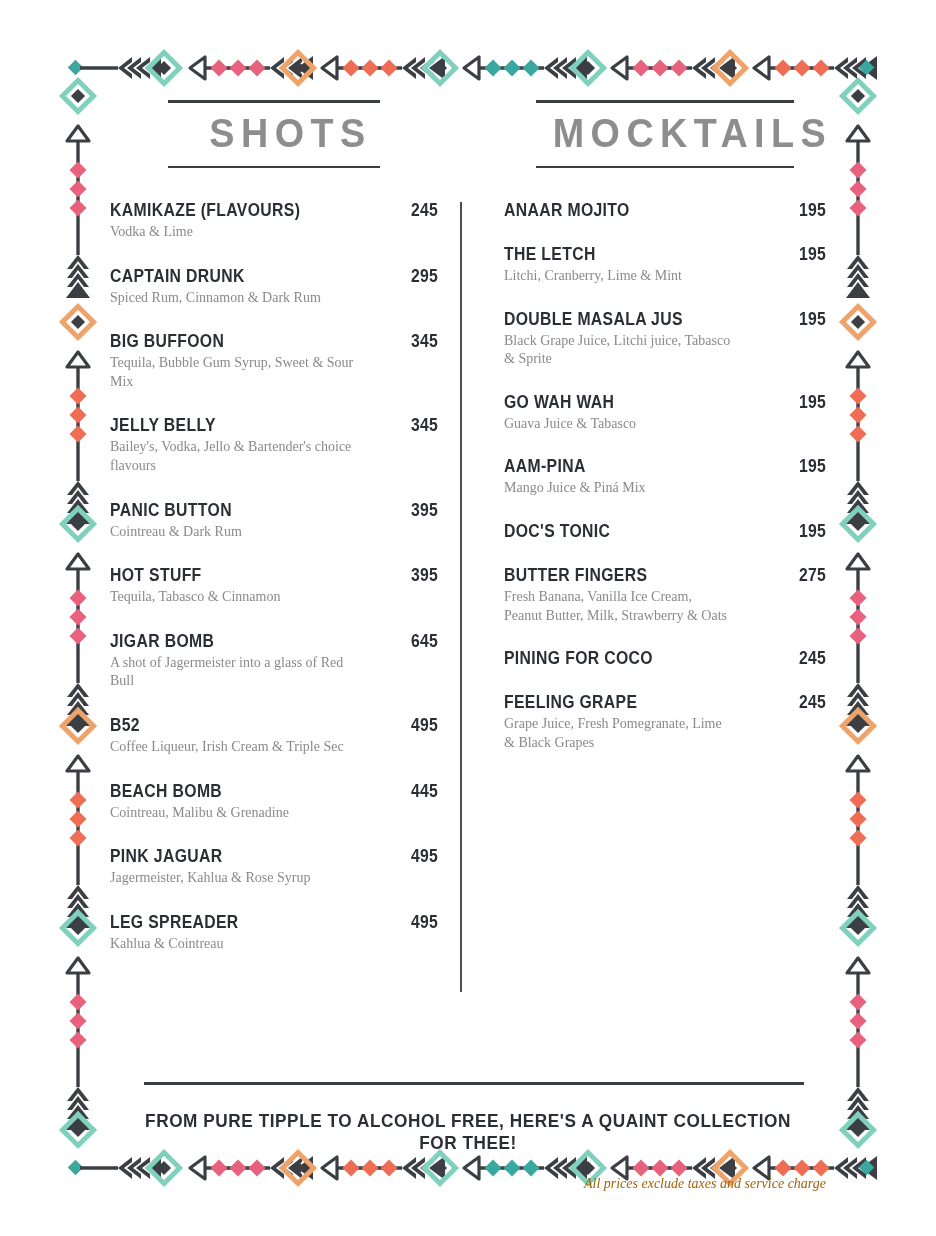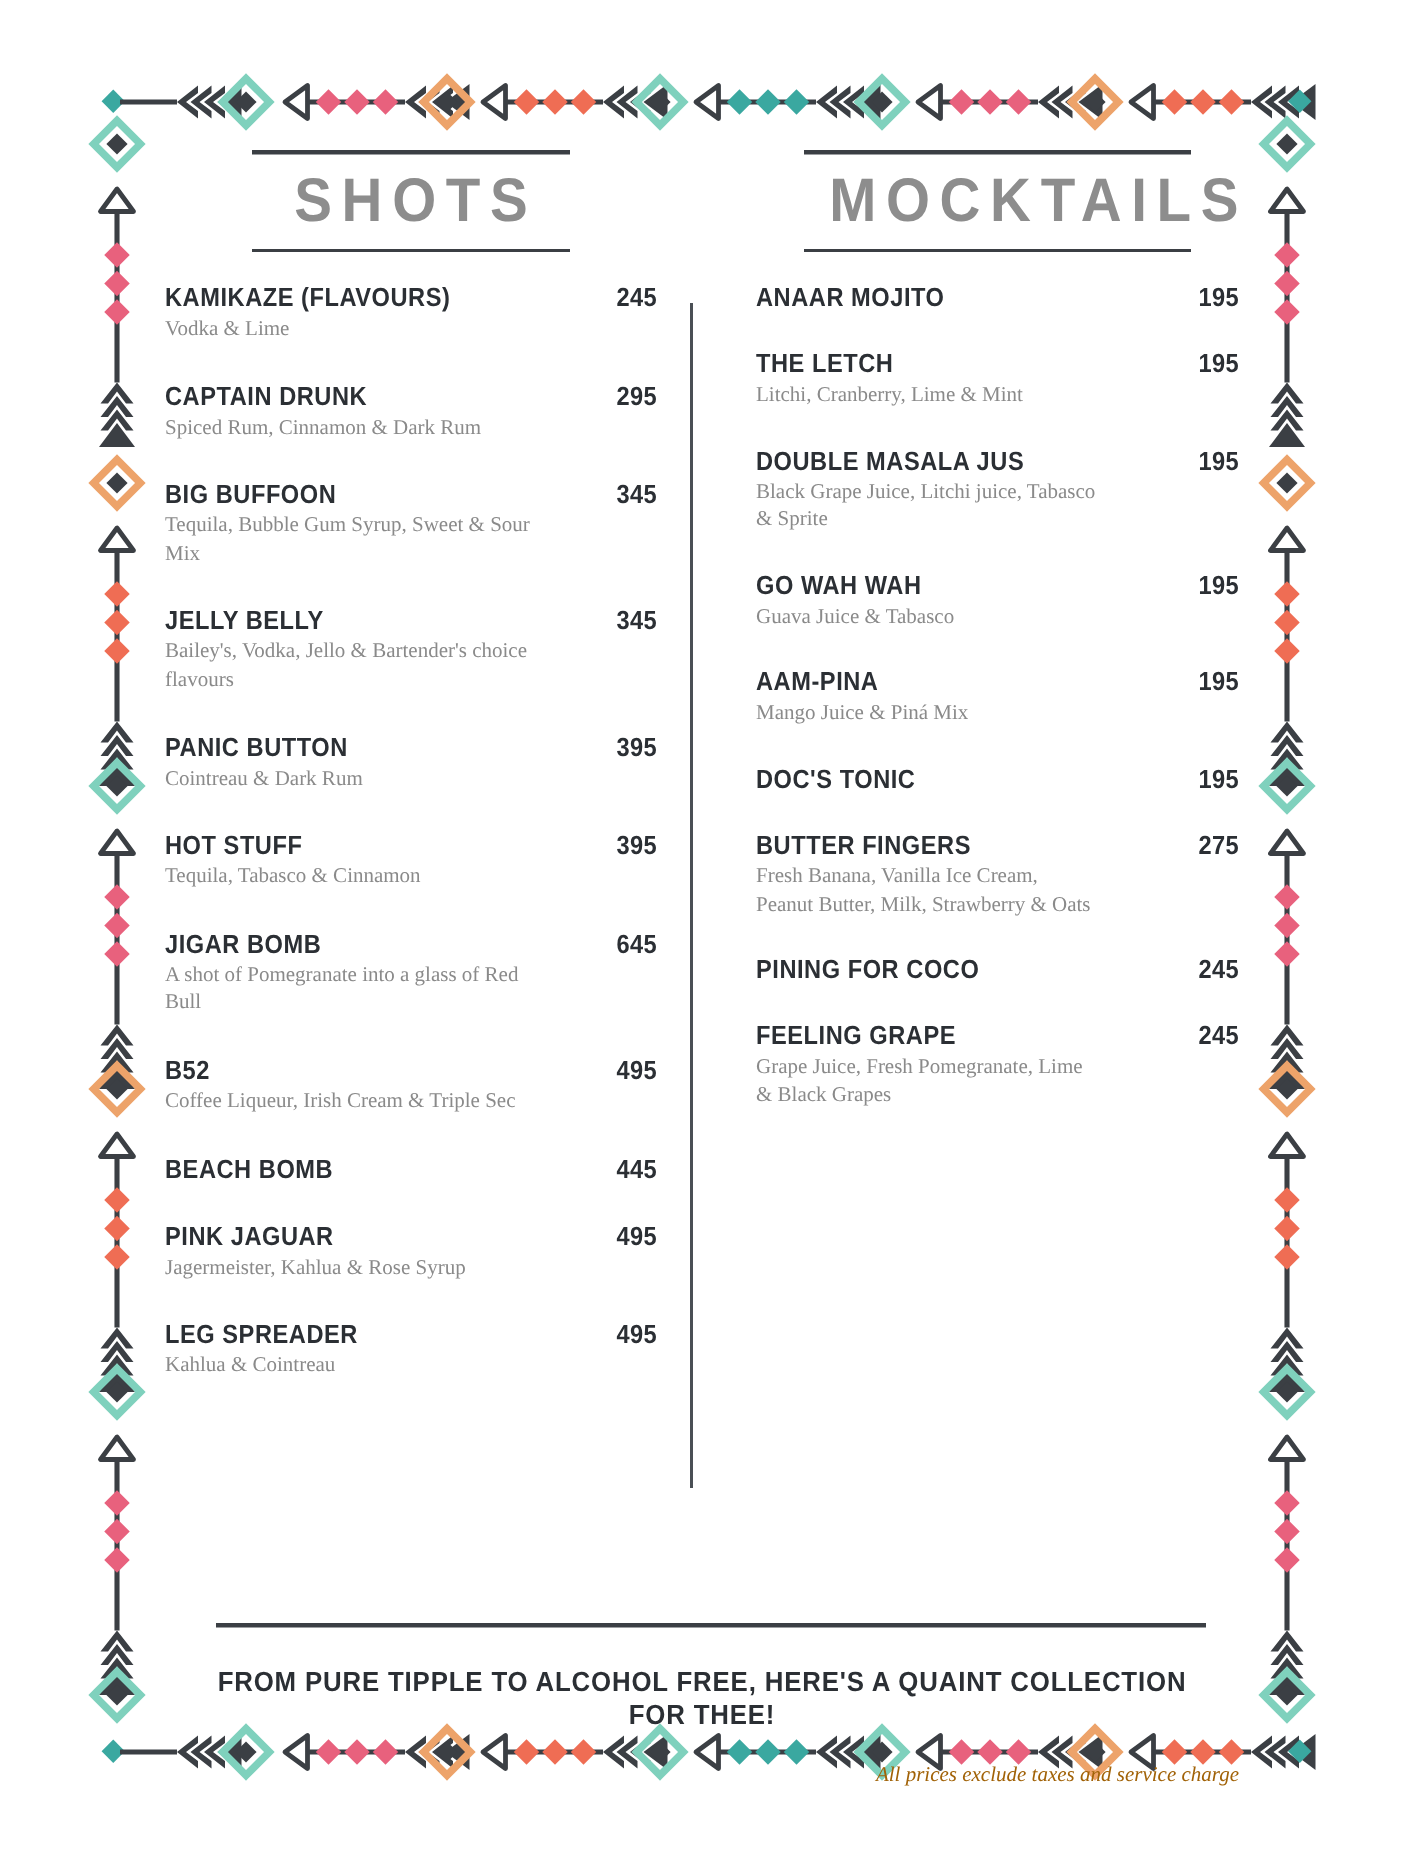--- a/index.html
+++ b/index.html
@@ -58,22 +58,22 @@
     position: absolute;
     left: 350px;
     top: 102px;
     width: 2px;
     height: 790px;
     background: #4a4f55;
   }
 
   
   .section-head {
-    text-align: center;
-    margin: 0 auto 20px auto;
+    text-align: right;
+    margin: 0 auto 32px auto;
     width: 212px;
   }
   .col-right .section-head { width: 258px; }
 
   .rule {
     height: 3px;
     background: #3b3f44;
     width: 100%;
   }
   .rule.thin { height: 2px; }
@@ -602,34 +602,35 @@
                 <span class="item-name">HOT STUFF</span>
                 <span class="item-price">395</span>
               </div>
               <div class="item-desc">Tequila, Tabasco &amp; Cinnamon</div>
             </li>
             <li class="item">
               <div class="item-head">
                 <span class="item-name">JIGAR BOMB</span>
                 <span class="item-price">645</span>
               </div>
-              <div class="item-desc">A shot of Pomegranate into a glass of Red Bull</div>
+              <div class="item-desc">A shot of Jagermeister into a glass of Red Bull</div>
             </li>
             <li class="item">
               <div class="item-head">
                 <span class="item-name">B52</span>
                 <span class="item-price">495</span>
               </div>
               <div class="item-desc">Coffee Liqueur, Irish Cream &amp; Triple Sec</div>
             </li>
             <li class="item">
               <div class="item-head">
                 <span class="item-name">BEACH BOMB</span>
                 <span class="item-price">445</span>
               </div>
+              <div class="item-desc">Cointreau, Malibu &amp; Grenadine</div>
             </li>
             <li class="item">
               <div class="item-head">
                 <span class="item-name">PINK JAGUAR</span>
                 <span class="item-price">495</span>
               </div>
               <div class="item-desc">Jagermeister, Kahlua &amp; Rose Syrup</div>
             </li>
             <li class="item">
               <div class="item-head">

